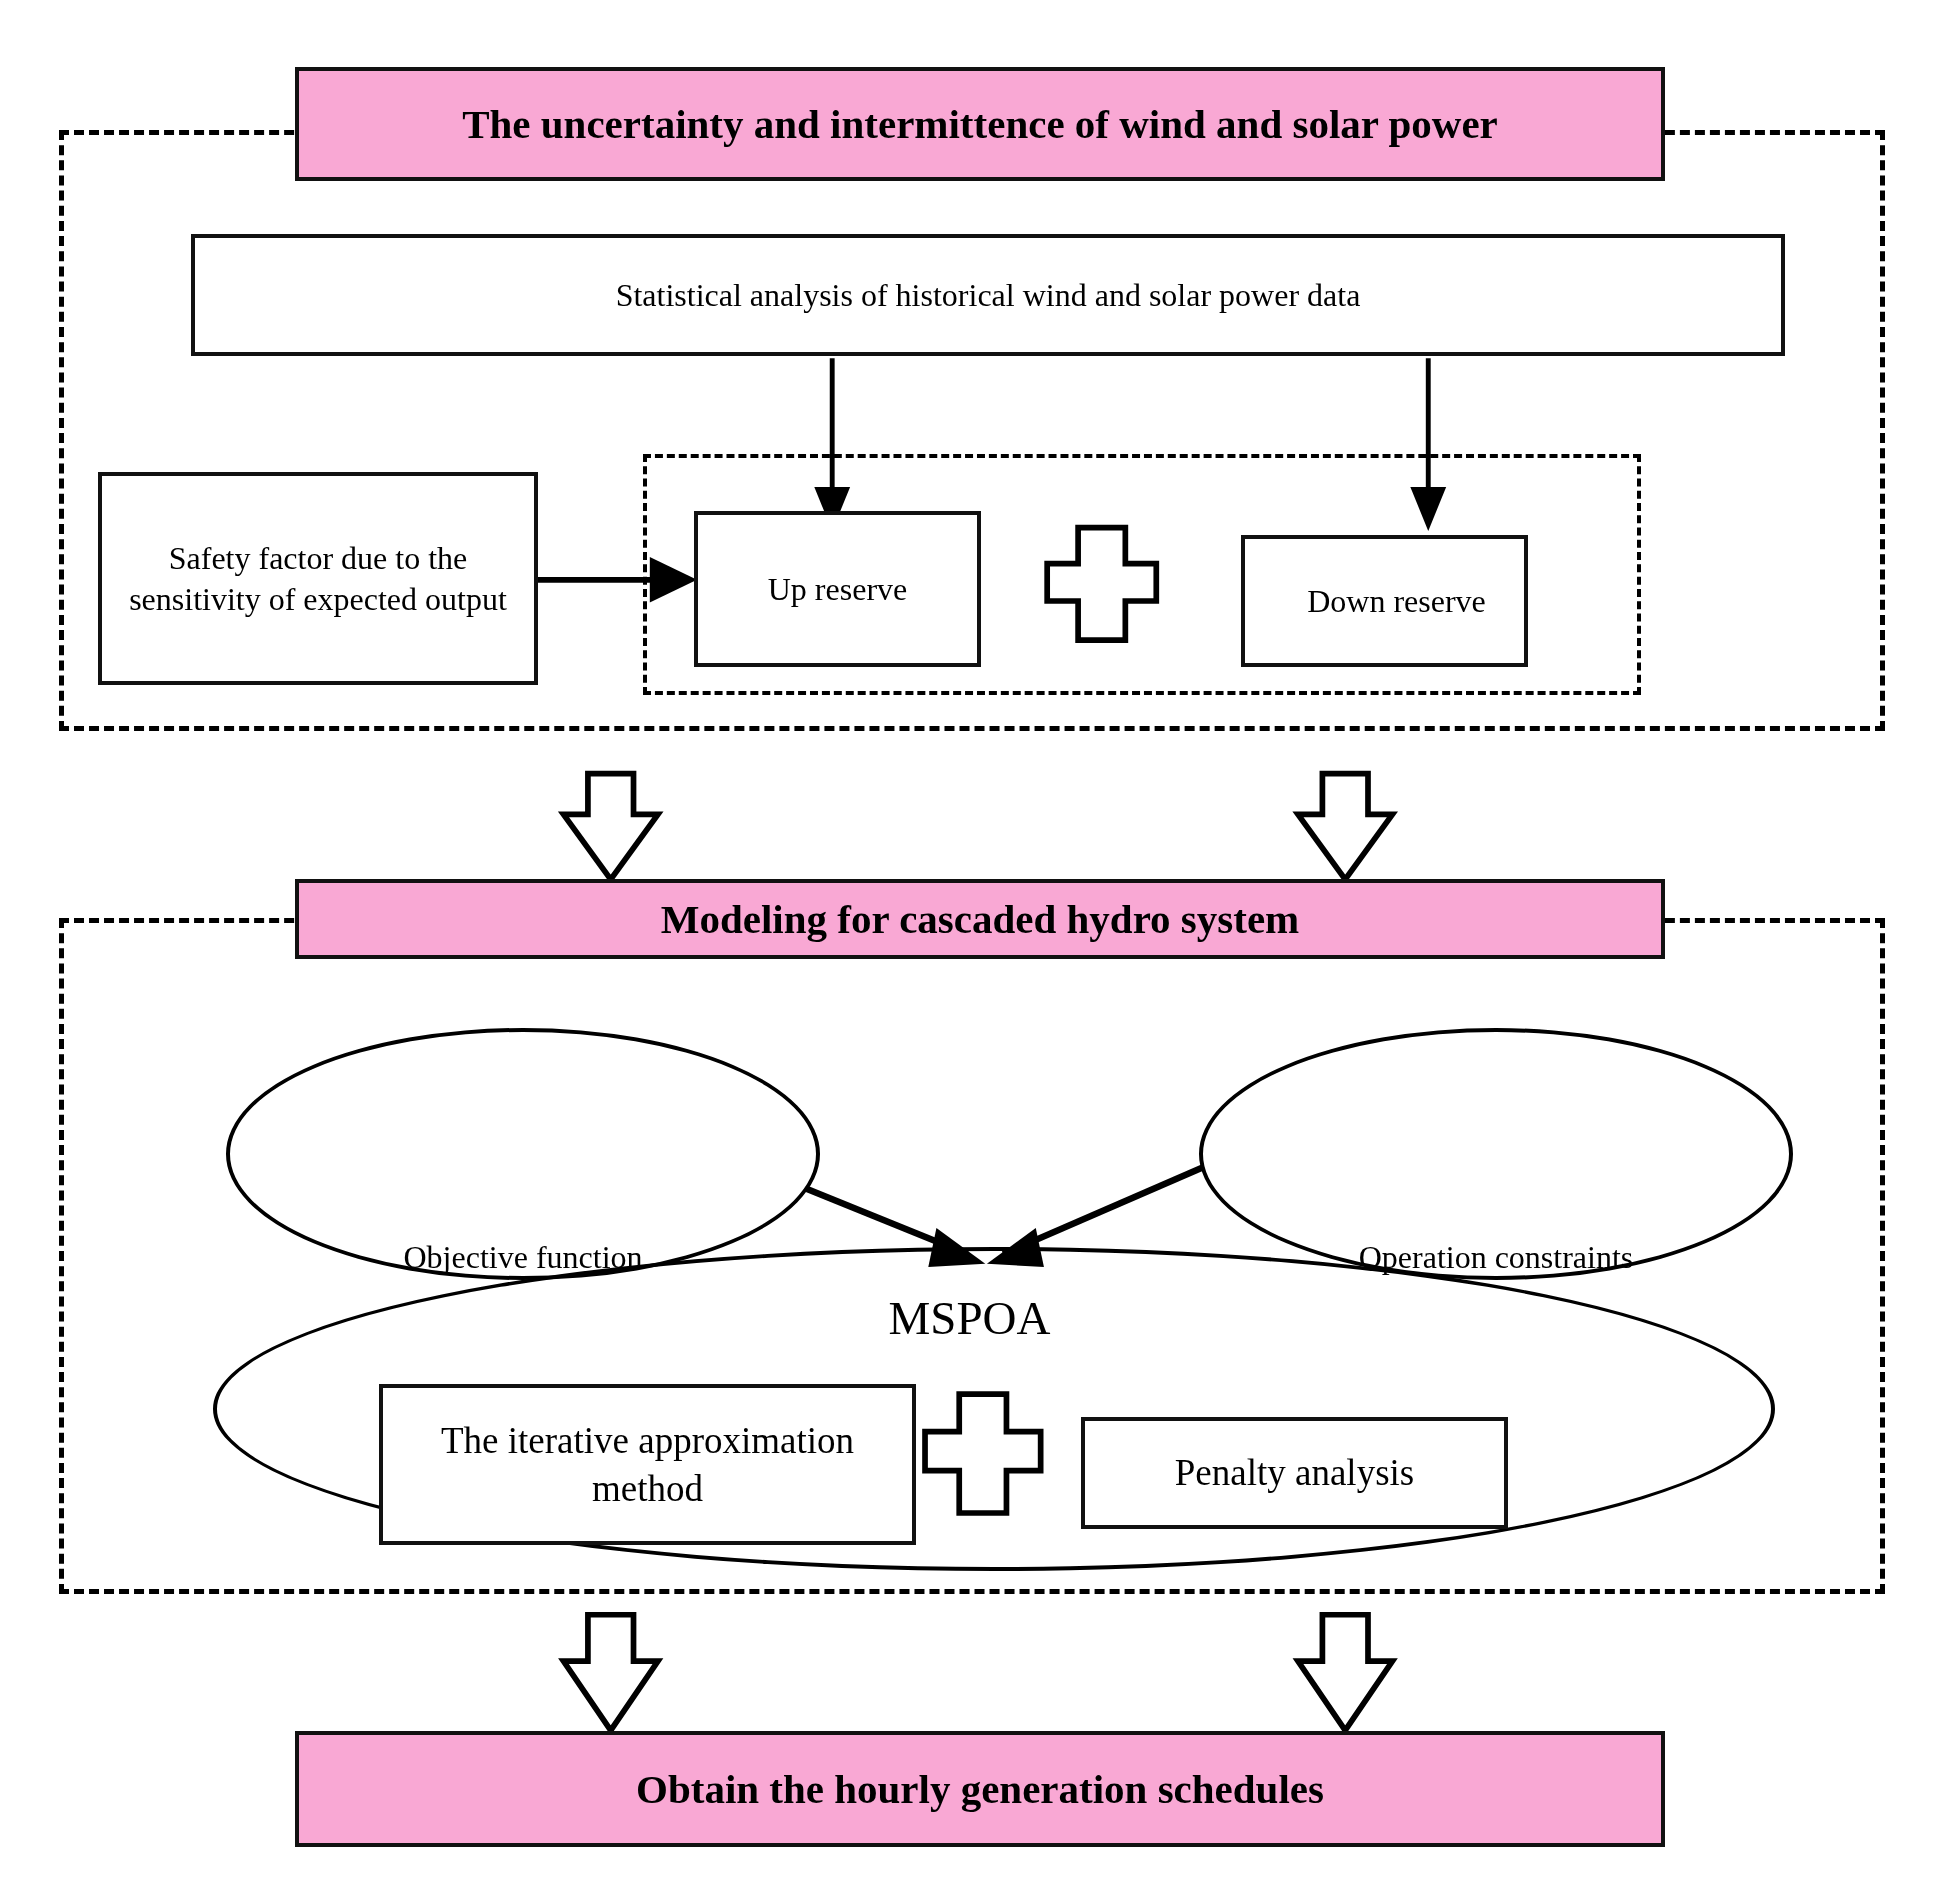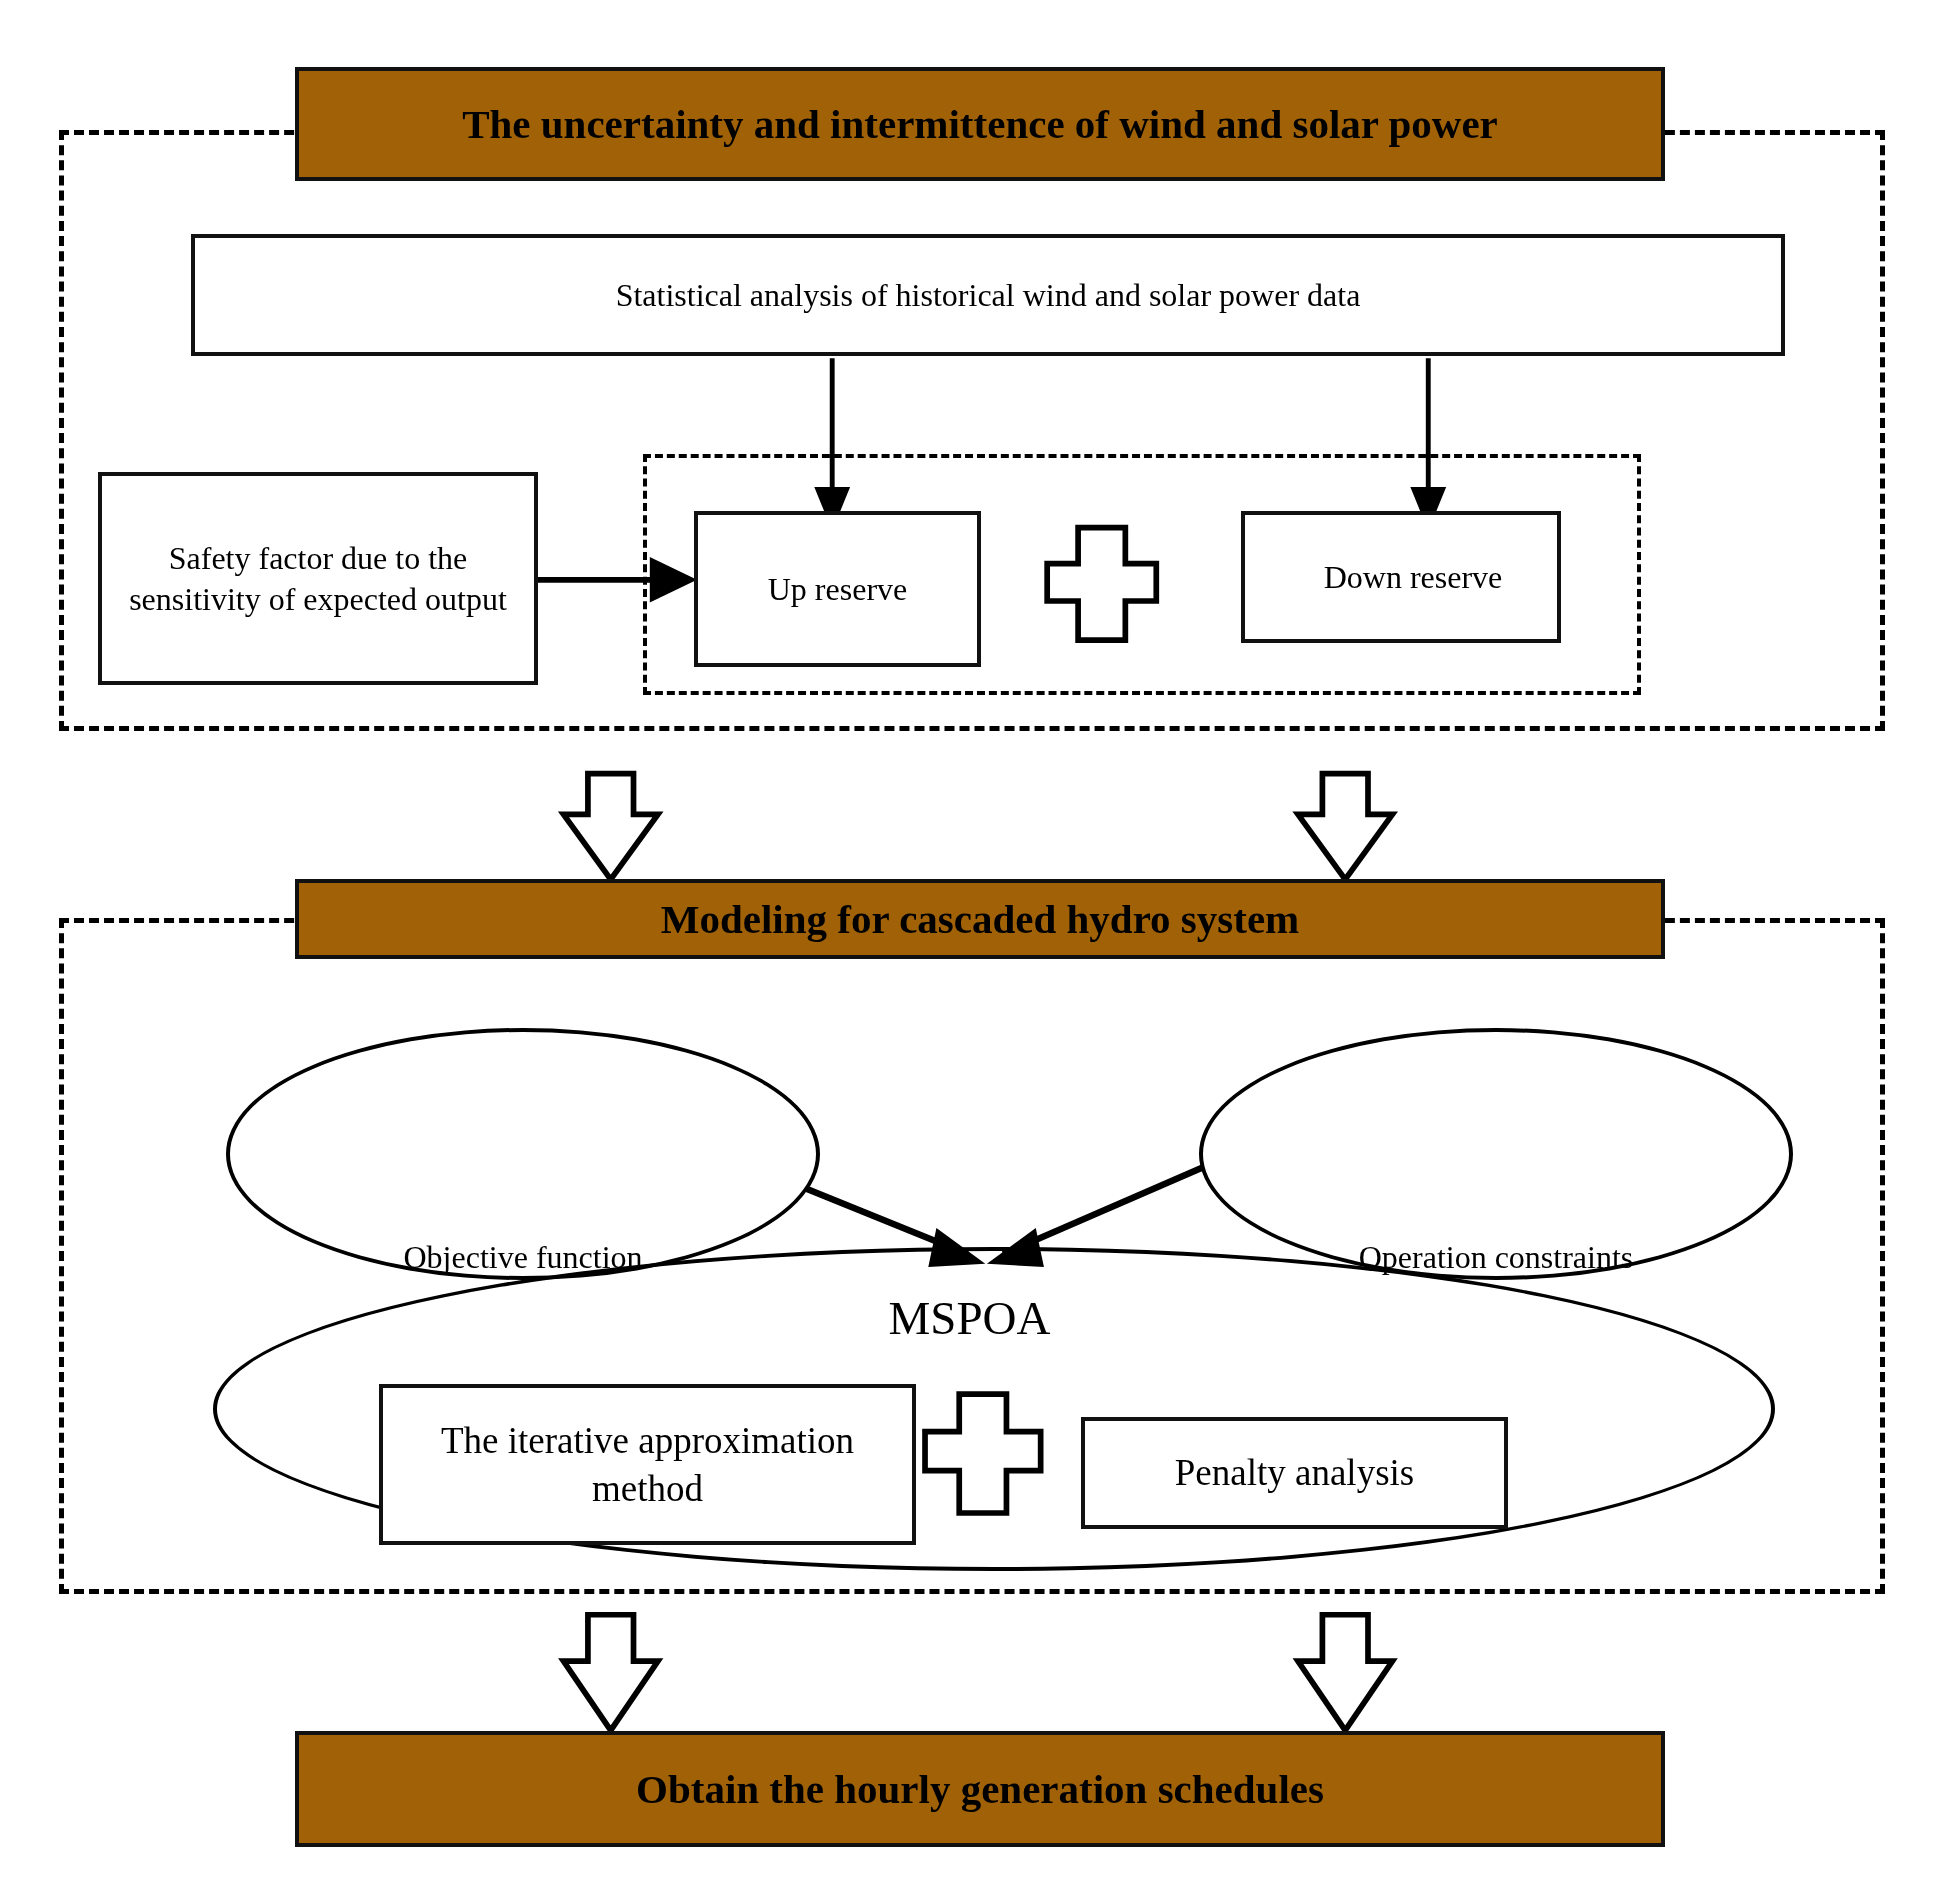--- a/index.html
+++ b/index.html
@@ -32,21 +32,21 @@
     border: 4.1px solid #111111;
     background: #ffffff;
     display: flex;
     align-items: center;
     justify-content: center;
     text-align: center;
     line-height: 1.28;
   }
   .band-box {
     border: 4.1px solid #111111;
-    background: #a16207;
+    background: #f9a8d4;
     display: flex;
     align-items: center;
     justify-content: center;
     text-align: center;
     font-weight: bold;
   }
 
   
   .ellipse {
     border: 4.1px solid #000000;
@@ -154,21 +154,21 @@
   <div class="abs dashed-frame-thin" style="left:643px; top:454px; width:998px; height:241px;"></div>
 
   <div class="abs solid-box t-body" style="left:98px; top:472px; width:440px; height:213px; padding:0 14.7px;">
     <span>Safety factor due to the sensitivity of expected output</span>
   </div>
 
   <div class="abs solid-box t-body" style="left:694px; top:511px; width:287px; height:156px;">
     <span>Up reserve</span>
   </div>
 
-  <div class="abs solid-box t-body" style="left:1241px; top:511px; width:320px; height:132px;padding-left:24px;">
+  <div class="abs solid-box t-body" style="left:1241px; top:535px; width:287px; height:132px;padding-left:24px;">
     <span>Down reserve</span>
   </div>
 
   <div class="abs dashed-frame" style="left:59px; top:918px; width:1826px; height:676px;"></div>
 
   <div class="abs band-box t-band" style="left:295px; top:879px; width:1370px; height:80px;">
     <span>Modeling for cascaded hydro system</span>
   </div>
 
   <div class="abs ellipse t-body" style="left:226px; top:1028px; width:594px; height:252px;">

